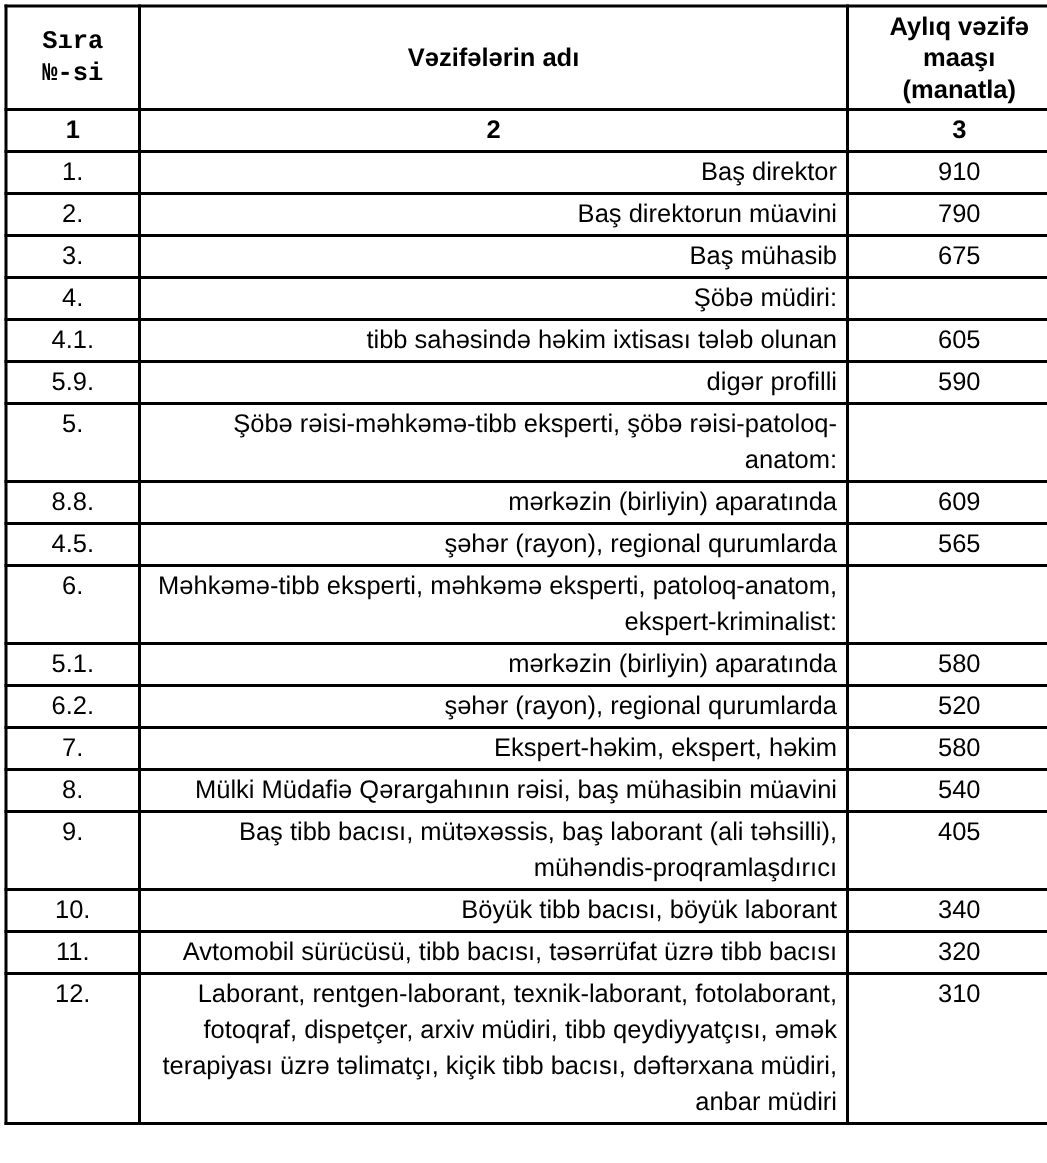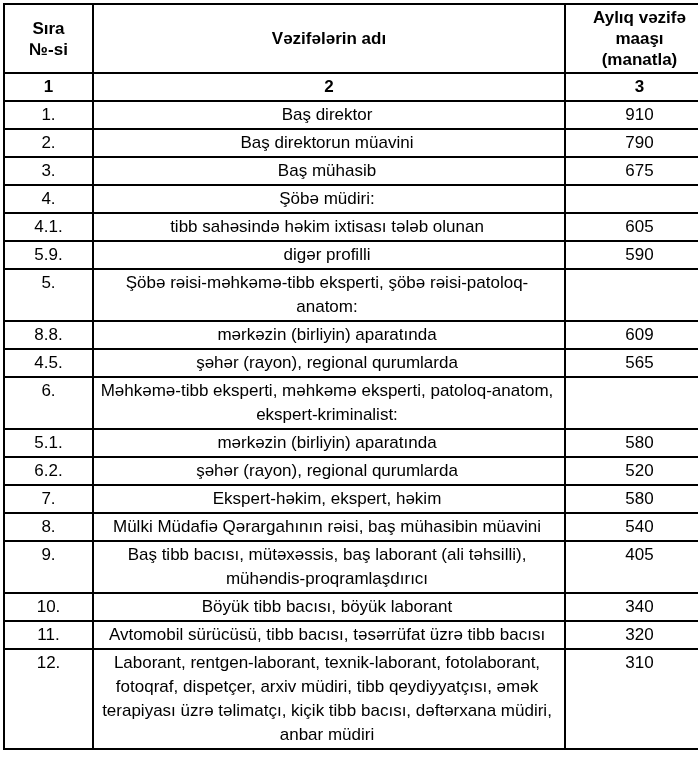--- a/index.html
+++ b/index.html
@@ -29,36 +29,36 @@
     overflow: hidden;
   }
   .salary-table th {
     font-weight: bold;
     text-align: center;
     vertical-align: middle;
     white-space: pre-line;
     line-height: 21px;
     padding: 2px 8px;
   }
-  .col-no   { width: 71px; }
+  .col-no   { width: 71px; font-family: Liberation Mono, monospace; }
   .col-name { width: 454px; margin-left: 48px; }
   .col-sal  { width: 131px; }
   tr.index-row td {
     font-weight: bold;
     text-align: center;
     vertical-align: middle;
   }
   tbody.data-rows td {
     vertical-align: top;
   }
   tbody.data-rows td.cell-no {
     text-align: center;
   }
   tbody.data-rows td.cell-name {
-    text-align: center;
+    text-align: right;
     padding-left: 2px;
     padding-right: 6px;
   }
   tbody.data-rows td.cell-sal {
     text-align: center;
   }
 </style>
 </head>
 <body>
 

